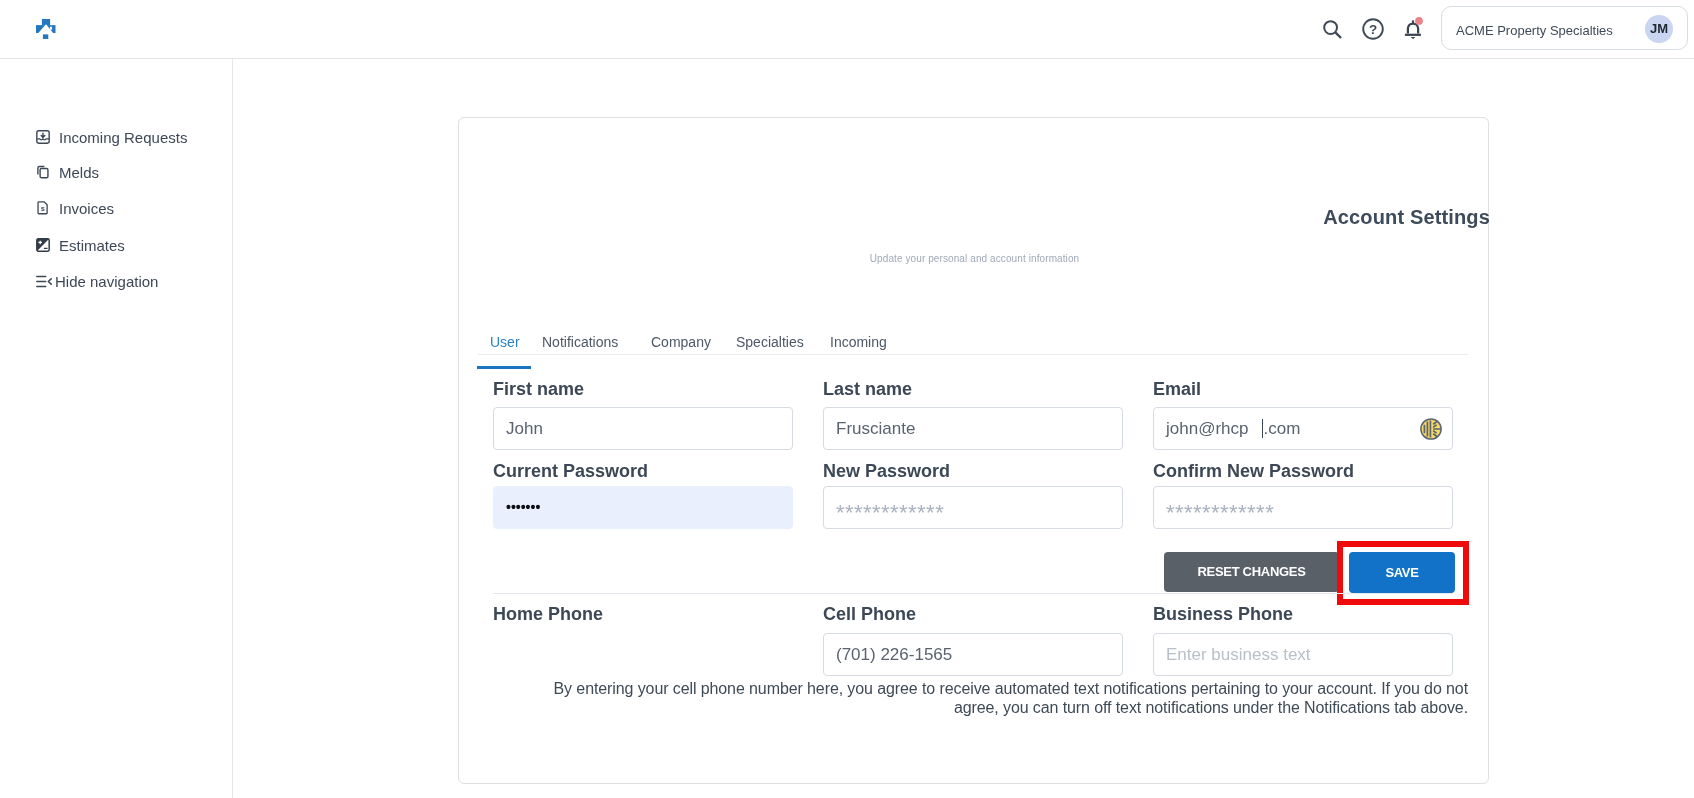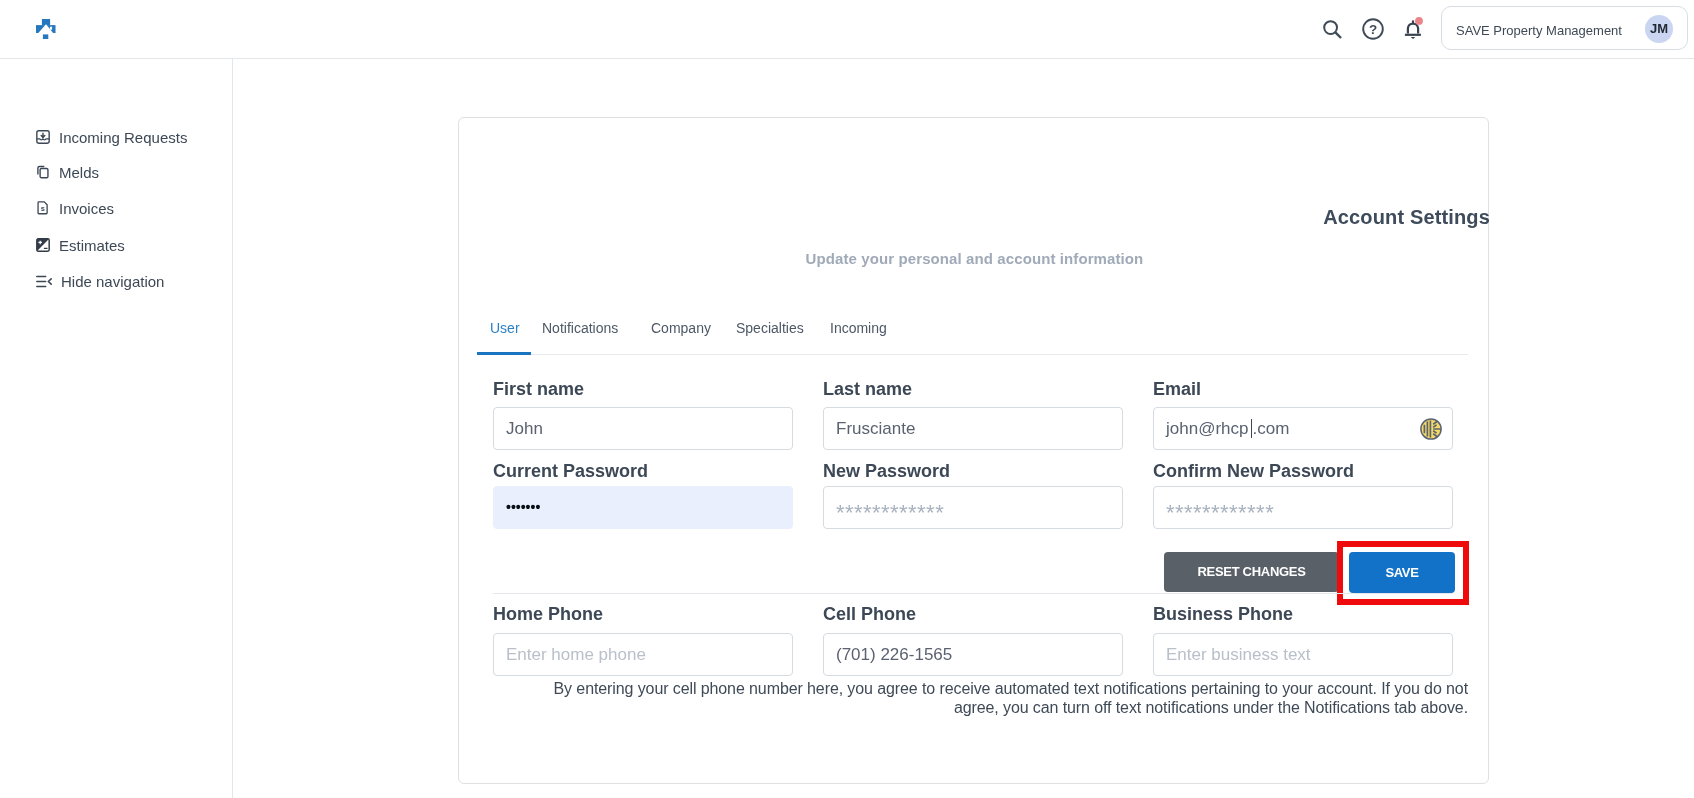--- a/index.html
+++ b/index.html
@@ -4,23 +4,23 @@
 <style>
 * { margin:0; padding:0; box-sizing:border-box; }
 html,body { width:1694px; height:798px; background:#fff; font-family:"Liberation Sans", sans-serif; overflow:hidden; }
 .topbar { position:absolute; top:0; left:0; width:1694px; height:59px; background:#fff; border-bottom:1px solid #e3e7ea; z-index:5; }
 .sidebar { position:absolute; top:59px; left:0; width:233px; height:739px; background:#fff; border-right:1px solid #e3e7ea; }
 .nav-item { position:absolute; left:12px; height:24px; display:flex; align-items:center; color:#3d4856; font-size:15px; font-weight:400;padding-left:24px; }
 .nav-item svg { flex:0 0 auto; }
 .nav-item span { margin-left:9px; }
 .card { position:absolute; left:458px; top:117px; width:1031px; height:667px; background:#fff; border:1px solid #e0e0e0; border-radius:6px; }
 .h1 { position:absolute; top:89px; left:0; width:1031px; text-align:right; font-size:20px; line-height:20px; letter-spacing:0.15px; font-weight:700; color:#3e4b5b; }
-.sub { position:absolute; top:133px; left:0; width:1031px; text-align:center; font-size:15px; line-height:16px; letter-spacing:0.1px; font-weight:700; color:#a0aab8; }
+.sub { position:absolute; top:133px; left:0; width:1031px; text-align:center; font-size:10px; line-height:16px; letter-spacing:0.1px; font-weight:400; color:#a0aab8; }
 .tabs { position:absolute; left:19px; top:0; width:990px; height:236.5px; border-bottom:1px solid #e8eaee; font-size:14px; }
-.tab { position:absolute; top:190px; height:46.5px; padding:12.8px 11px 0; line-height:14px; color:#4d5866;text-align:center; }
+.tab { position:absolute; top:204px; height:46.5px; padding:12.8px 11px 0; line-height:14px; color:#4d5866;text-align:center; }
 .tab.active { color:#2b80c4; border-bottom:3px solid #1b74c0; }
 .label { position:absolute; font-size:18px; line-height:18px; font-weight:700; color:#3d4856; }
 .input { position:absolute; width:300px; height:43px; border:1px solid #d6dbe1; border-radius:4px; background:#fff; font-size:17px; color:#5a6270; line-height:41px; padding-left:12px; white-space:nowrap; }
 .input .ph { color:#b9c0ca; }
 .stars { font-size:22px; letter-spacing:0.45px; position:relative; top:4.5px; color:#a9b2bf; }
 .btn { position:absolute; height:40px; border-radius:4px; color:#fff; font-size:13px; font-weight:700; letter-spacing:-0.3px; text-align:center; line-height:40px; }
 .hr { position:absolute; left:34px; top:474.5px; width:960px; height:1px; background:#e4e7eb; }
 .note { position:absolute; left:34px; top:562px; width:975px; font-size:16px; letter-spacing:-0.1px; color:#3f4a57; line-height:18.5px;text-align:right; }
 </style>
 </head>
@@ -42,21 +42,21 @@
     <text x="11" y="15.7" text-anchor="middle" font-size="13.5" font-weight="700" fill="#3f4a57" font-family="Liberation Sans, sans-serif">?</text>
   </svg>
   <svg style="position:absolute;left:1402px;top:17px" width="24" height="25" viewBox="0 0 24 25">
     <rect x="9.9" y="3.4" width="2.2" height="2.6" fill="#39434f"></rect>
     <path d="M5.9 16.6 V11.2 a5.15 5.15 0 0 1 10.2 0 V16.6" fill="none" stroke="#39434f" stroke-width="2.2"></path>
     <path d="M2.9 18.9 v-2.2 l16 0 v2.2 Z" fill="#39434f"></path>
     <path d="M8.6 20.1 h4.8 l-2.4 2 Z" fill="#39434f"></path>
     <circle cx="17" cy="3.9" r="3.9" fill="#e98489"></circle>
   </svg>
   <div style="position:absolute;left:1441px;top:6px;width:247px;height:44px;border:1px solid #d8dde3;border-radius:10px;background:#fff">
-    <span style="position:absolute;left:14px;top:16px;font-size:13px;color:#3f4a57">SAVE Property Management</span>
+    <span style="position:absolute;left:14px;top:16px;font-size:13px;color:#3f4a57">ACME Property Specialties</span>
     <div style="position:absolute;right:14px;top:8px;width:28px;height:28px;border-radius:50%;background:#c9d5f1;text-align:center;line-height:28px;font-size:13px;font-weight:700;color:#1e2630">JM</div>
   </div>
 </div>
 <div class="sidebar">
   <div class="nav-item" style="top:66px">
     <svg width="14" height="14" viewBox="0 0 17 17" fill="none" stroke="#3d4856" stroke-width="1.7">
         <rect x="1" y="1" width="15" height="15" rx="2.2"></rect>
         <path d="M8.5 4 v4.6 M6.3 6.8 L8.5 9 l2.2-2.2" stroke-linecap="round" stroke-linejoin="round"></path>
         <path d="M1 10.8 h3.6 c0.4 1.5 3.4 1.5 3.8 0 h0 c0.4 1.5 3.4 1.5 3.8 0 H16" stroke-width="1.5"></path>
       </svg>
@@ -84,55 +84,54 @@
         <path d="M5.1 3.2 v4.4 M2.9 5.4 h4.4" stroke="#fff" stroke-width="1.5"></path>
         <path d="M9.6 12.6 h4.4" stroke="#323c49" stroke-width="1.5"></path>
       </svg>
     <span>Estimates</span>
   </div>
   <div class="nav-item" style="top:210px">
     <svg width="16" height="13" viewBox="0 0 19 15" fill="none" stroke="#3d4856" stroke-width="1.9" stroke-linecap="round">
         <path d="M1 1.6 h10.5 M1 7.5 h10.5 M1 13.4 h10.5"></path>
         <path d="M18 4.4 L14.6 7.5 L18 10.6" stroke-linejoin="round"></path>
       </svg>
-    <span style="margin-left:9px">Hide navigation</span>
+    <span style="margin-left:3px">Hide navigation</span>
   </div>
 </div>
 <div class="card">
   <div class="h1">Account Settings</div>
   <div class="sub">Update your personal and account information</div>
   <div class="tabs">
     <div class="tab active" style="left:-1px;padding-left:13px">User</div>
     <div class="tab" style="left:53px">Notifications</div>
     <div class="tab" style="left:162px">Company</div>
     <div class="tab" style="left:247px">Specialties</div>
     <div class="tab" style="left:341px">Incoming</div>
   </div>
   <div class="label" style="left:34px;top:262px">First name</div>
   <div class="label" style="left:364px;top:262px">Last name</div>
   <div class="label" style="left:694px;top:262px">Email</div>
   <div class="input" style="left:34px;top:289px">John</div>
   <div class="input" style="left:364px;top:289px">Frusciante</div>
-  <div class="input" style="left:694px;top:289px">john@rhcp<span style="border-left:1.5px solid #3a4654;margin-left:3px">.com</span>
+  <div class="input" style="left:694px;top:289px">john@rhcp<span style="border-left:1.5px solid #3a4654;margin-left:14px">.com</span>
     <svg style="position:absolute;right:10px;top:10px" width="22" height="22" viewBox="0 0 22 22">
       <circle cx="11" cy="11" r="10.1" fill="#f4d966" stroke="#5d6470" stroke-width="1.5"></circle>
       <path d="M4.4 6.8 v8.4 M7.4 3.6 v14.8 M10.4 2.4 v17.2" stroke="#5d6470" stroke-width="1.7" fill="none"></path>
       <path d="M13.2 6.2 l4.2 -3 M13.2 9.3 l3.4 -2.4 M13.2 12.7 l3.4 2.4 M13.2 15.8 l4.2 3 M13.2 11 h7.9" stroke="#5d6470" stroke-width="1.7" fill="none"></path>
     </svg>
   </div>
   <div class="label" style="left:34px;top:344px">Current Password</div>
   <div class="label" style="left:364px;top:344px">New Password</div>
   <div class="label" style="left:694px;top:344px">Confirm New Password</div>
   <div class="input" style="left:34px;top:368px;background:#e9effc;border-color:#e9effc;font-size:14px;letter-spacing:0;color:#0b1016;font-weight:700">•••••••</div>
   <div class="input" style="left:364px;top:368px"><span class="stars">************</span></div>
   <div class="input" style="left:694px;top:368px"><span class="stars">************</span></div>
   <div class="btn" style="left:705px;top:434px;width:175px;background:#5a6068">RESET CHANGES</div>
   <div style="position:absolute;left:878px;top:423px;width:131.5px;height:63.5px;border:6.2px solid #ef0b0b"></div>
   <div class="btn" style="left:890px;top:434px;width:106px;height:41px;line-height:41px;background:#1272c7">SAVE</div>
   <div class="hr"></div>
   <div class="label" style="left:34px;top:487px">Home Phone</div>
   <div class="label" style="left:364px;top:487px">Cell Phone</div>
   <div class="label" style="left:694px;top:487px">Business Phone</div>
-  <div class="input" style="left:34px;top:515px"><span class="ph">Enter home phone</span></div>
   <div class="input" style="left:364px;top:515px">(701) 226-1565</div>
   <div class="input" style="left:694px;top:515px"><span class="ph">Enter business text</span></div>
   <div class="note">By entering your cell phone number here, you agree to receive automated text notifications pertaining to your account. If you do not<br>agree, you can turn off text notifications under the Notifications tab above.</div>
 </div>
 
 </body></html>

